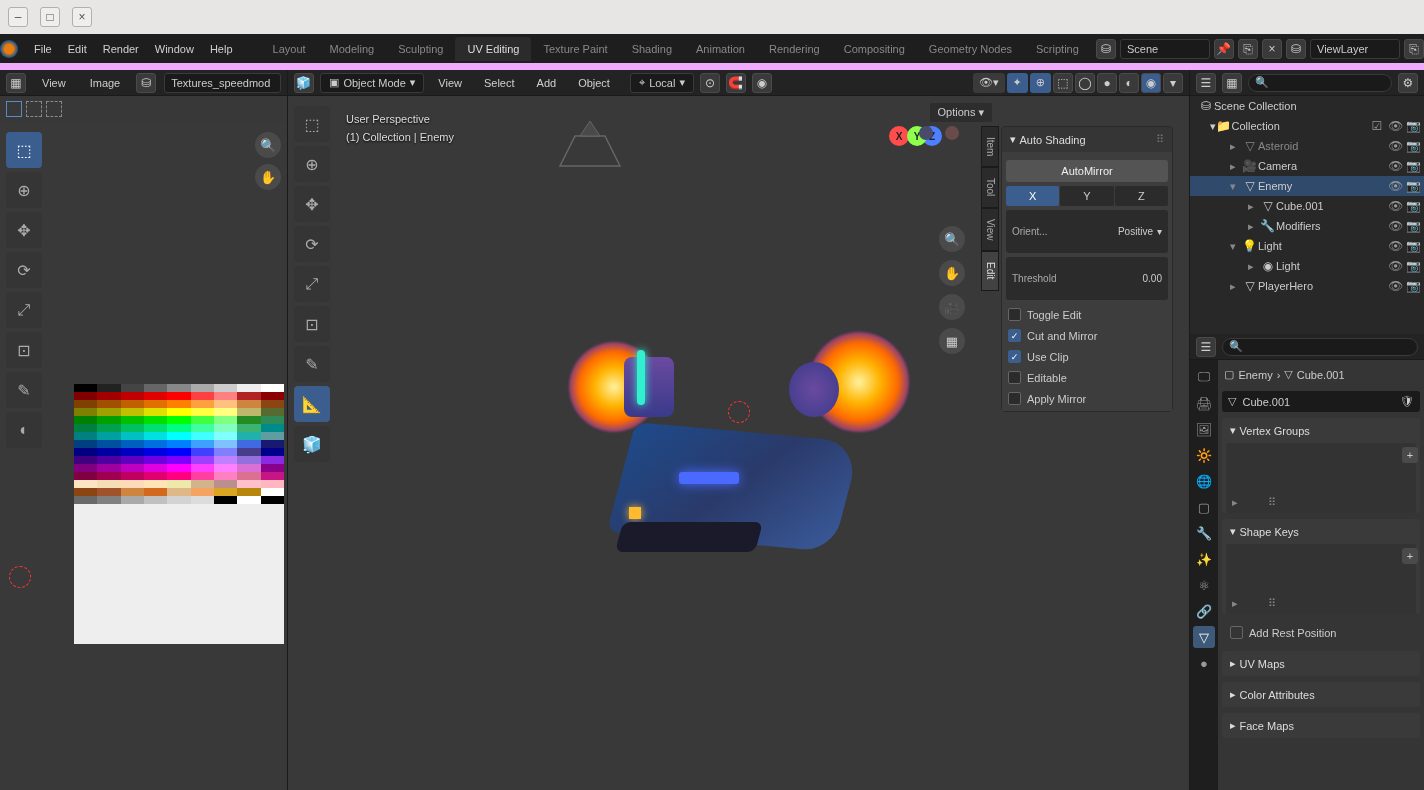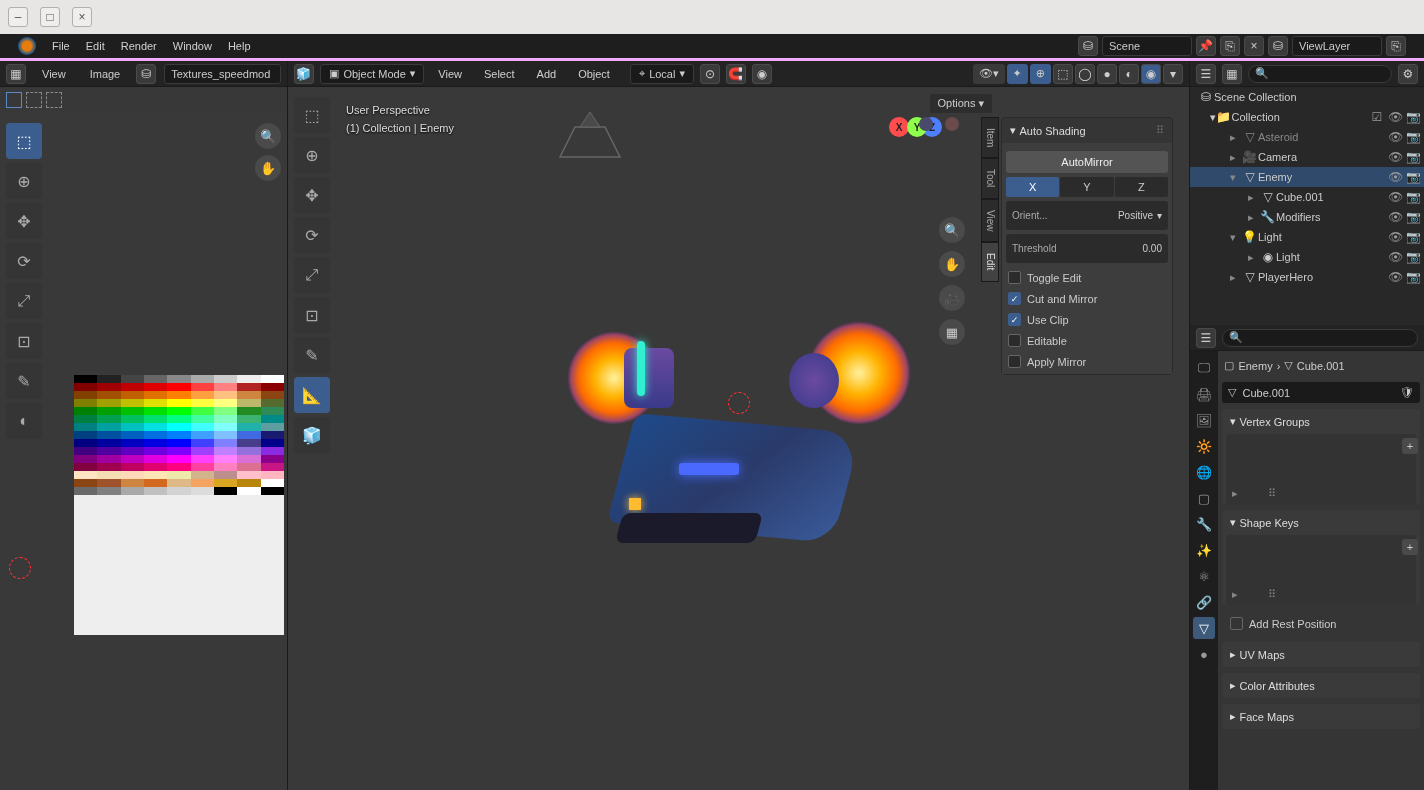--- a/index.html
+++ b/index.html
@@ -1,21 +1,21 @@
 <!DOCTYPE html>
 <html><head>
 <meta charset="utf-8">
 <style>
 * { margin: 0; padding: 0; box-sizing: border-box; font-family: -apple-system, BlinkMacSystemFont, "Segoe UI", sans-serif; }
 body { background: #393939; color: #cccccc; font-size: 11px; width: 1424px; height: 790px; overflow: hidden; position: relative; }
 .titlebar { height: 34px; background: #e8e6e4; color: #3c3c3c; display: flex; align-items: center; padding: 0 8px; font-size: 13px; }
 .titlebar-title { flex: 1; text-align: center; font-weight: bold; }
 .titlebar-controls { display: flex; gap: 12px; }
 .titlebar-btn { width: 20px; height: 20px; border: 1px solid #b0b0b0; border-radius: 3px; display: flex; align-items: center; justify-content: center; font-size: 12px; color: #555; background: #f0eeed; }
-.menubar { height: 27px; background: #1e1e1e; display: flex; align-items: center; padding: 0 18px; border-bottom: 3px solid #f0abfc; }
+.menubar { height: 36px; background: #1e1e1e; display: flex; align-items: center; padding: 0 0; border-bottom: 7px solid #f0abfc; }
 .menubar .logo { width: 18px; height: 18px; background: radial-gradient(circle, #e87d0d 35%, #265787 65%); border-radius: 50%; margin-right: 8px; }
 .menu-item { padding: 4px 8px; color: #d0d0d0; font-size: 11px; }
 .workspace-tabs { display: flex; margin-left: 20px; gap: 0; }
 .ws-tab { padding: 6px 12px; color: #888; font-size: 11px; border-radius: 4px 4px 0 0; }
 .ws-tab.active { background: #2b2b2b; color: #ddd; }
 .scene-bar { margin-left: auto; display: flex; align-items: center; gap: 4px; }
 .scene-input { background: #1a1a1a; border: 1px solid #3a3a3a; border-radius: 3px; padding: 2px 6px; color: #ccc; font-size: 11px; height: 20px; }
 .main { display: flex; height: calc(100% - 61px); }
 
 .uv-panel { width: 288px; background: #3a3a3a; display: flex; flex-direction: column; border-right: 1px solid #1a1a1a; }
@@ -48,21 +48,21 @@
 .vp-side-tabs { position: absolute; right: 190px; top: 30px; width: 18px; display: flex; flex-direction: column; }
 .side-tab { writing-mode: vertical-rl; padding: 10px 2px; background: #2b2b2b; color: #aaa; font-size: 10px; border: 1px solid #1a1a1a; }
 .side-tab.active { background: #424242; color: #ddd; }
 .auto-mirror { position: absolute; right: 16px; top: 30px; width: 172px; background: #353535; border: 1px solid #2a2a2a; border-radius: 4px; padding: 0; }
 .am-header { padding: 6px 8px; color: #ddd; display: flex; align-items: center; gap: 4px; }
 .am-body { padding: 4px 4px 2px 4px; background: #3d3d3d; }
 .am-exec { background: #545454; text-align: center; padding: 5px; border-radius: 3px; margin: 4px 0; color: #eee; }
 .am-row { display: flex; gap: 1px; margin: 4px 0; }
 .am-axis { flex: 1; text-align: center; padding: 4px 0; background: #2b2b2b; color: #ccc; border-radius: 2px; }
 .am-axis.active { background: #3b5e8e; color: #fff; }
-.am-field { display: flex; background: #2b2b2b; border-radius: 3px; padding: 9px 6px; margin: 4px 0; font-size: 10px; }
+.am-field { display: flex; background: #2b2b2b; border-radius: 3px; padding: 16px 6px; margin: 4px 0; font-size: 10px; }
 .am-field .lbl { color: #aaa; flex: 1; }
 .am-check { display: flex; align-items: center; gap: 6px; padding: 4px 2px; font-size: 11px; color: #ccc; }
 .am-check .box { width: 13px; height: 13px; border: 1px solid #666; border-radius: 2px; background: #2b2b2b; display: flex; align-items: center; justify-content: center; font-size: 9px; }
 .am-check .box.on { background: #3b5e8e; border-color: #3b5e8e; color: #fff; }
 .vp-nav { position: absolute; right: 224px; top: 130px; display: flex; flex-direction: column; gap: 8px; }
 
 .ship { position: absolute; left: 50%; top: 52%; transform: translate(-50%,-50%); width: 420px; height: 280px; }
 .engine { position: absolute; width: 90px; height: 90px; border-radius: 50%; background: radial-gradient(circle, #fff2a0 0%, #ffb300 30%, #ff6a00 55%, rgba(138,43,226,0.6) 75%, transparent 90%); filter: blur(1px); }
 .body-ship { position: absolute; left: 90px; top: 110px; width: 230px; height: 110px; background: linear-gradient(135deg, #1e4a8a 0%, #2a3a6a 50%, #3a5a9a 100%); border-radius: 12px 40px 30px 12px; transform: skewX(-10deg) rotateZ(5deg); }
 .cursor3d { position: absolute; left: 50%; top: 45%; width: 22px; height: 22px; border: 1px dashed #f33; border-radius: 50%; transform: translate(-50%,-50%);}
@@ -103,20 +103,33 @@
   </div>
 </div>
 
 <div class="menubar">
   <div class="logo"></div>
   <div class="menu-item">File</div>
   <div class="menu-item">Edit</div>
   <div class="menu-item">Render</div>
   <div class="menu-item">Window</div>
   <div class="menu-item">Help</div>
+  <div class="workspace-tabs">
+    <div class="ws-tab">Layout</div>
+    <div class="ws-tab">Modeling</div>
+    <div class="ws-tab">Sculpting</div>
+    <div class="ws-tab active">UV Editing</div>
+    <div class="ws-tab">Texture Paint</div>
+    <div class="ws-tab">Shading</div>
+    <div class="ws-tab">Animation</div>
+    <div class="ws-tab">Rendering</div>
+    <div class="ws-tab">Compositing</div>
+    <div class="ws-tab">Geometry Nodes</div>
+    <div class="ws-tab">Scripting</div>
+  </div>
   <div class="scene-bar">
     <div class="icon-btn">⛁</div>
     <input class="scene-input" style="width: 90px;" value="Scene">
     <div class="icon-btn">📌</div>
     <div class="icon-btn">⎘</div>
     <div class="icon-btn">×</div>
     <div class="icon-btn">⛁</div>
     <input class="scene-input" style="width: 90px;" value="ViewLayer">
     <div class="icon-btn">⎘</div>
   </div>

